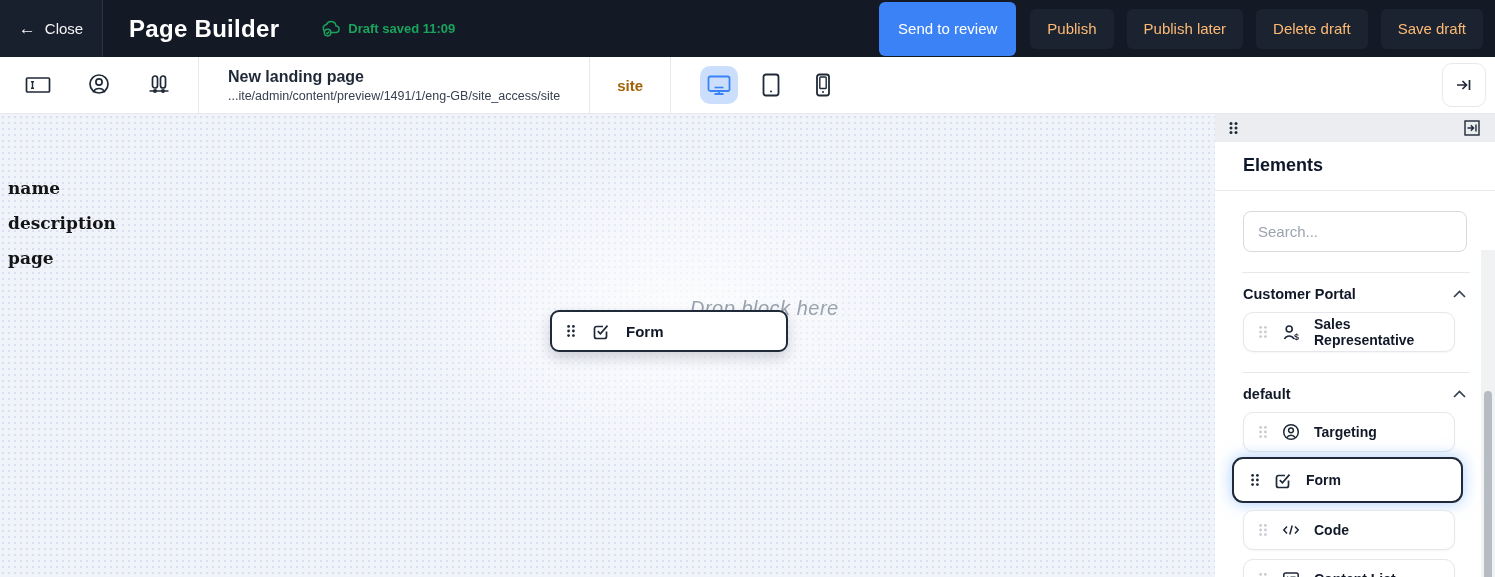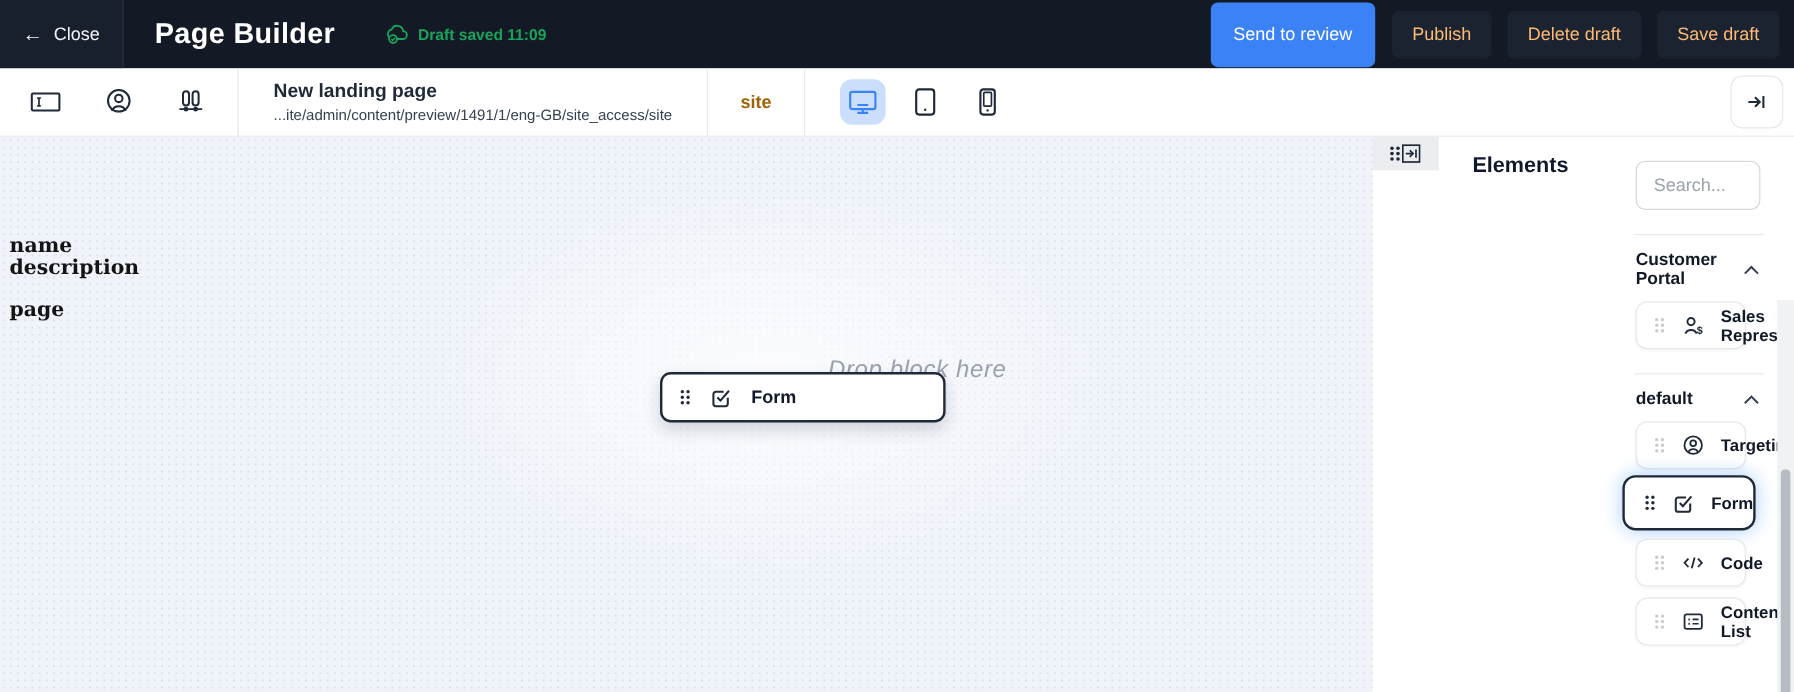--- a/index.html
+++ b/index.html
@@ -41,34 +41,34 @@
 
   
   .canvas { position:relative; flex:1; overflow:hidden;
             background-color:#f0f3fa;
             background-image:
               radial-gradient(ellipse 420px 240px at 56% 44%, rgba(255,255,255,.85), rgba(255,255,255,0) 70%),
               radial-gradient(#d9dfef 1px, transparent 1.1px);
             background-size:100% 100%, 6px 6px; }
   .cv-field { position:absolute; left:8px; font-family:"DejaVu Serif","Liberation Serif",serif;
               font-weight:bold; font-size:17px; color:#141414; }
-  .cv-field.f0 { top:81px; } .cv-field.f1 { top:99px; } .cv-field.f2 { top:134px; }
+  .cv-field.f0 { top:64px; } .cv-field.f1 { top:99px; } .cv-field.f2 { top:134px; }
   .drop-placeholder { position:absolute; left:690px; top:183px; font-size:20px; font-style:italic;
                       color:#9aa2ae; letter-spacing:.5px; }
   .floating-card { position:absolute; left:550px; top:196px; width:238px; height:42px;
                    background:#fff; border:2px solid #1f2937; border-radius:9px;
                    display:flex; align-items:center; gap:16px; padding:0 14px;
                    box-shadow:0 6px 14px rgba(15,23,42,.18); cursor:grabbing; }
   .floating-card .label { font-size:15px; font-weight:bold; color:#111827; }
   .handle { color:#1f2937; display:flex; flex:none; }
   .handle.faded { color:#c7cbd2; }
   .blk-icon { color:#1f2937; display:flex; flex:none; }
 
   
-  .panel { width:351px; flex:none; background:#fff; position:relative; display:flex; flex-direction:row; }
+  .panel { width:280px; flex:none; background:#fff; position:relative; display:flex; flex-direction:column; }
   .panel-topbar { height:28px; background:#ebedf1; display:flex; align-items:center; justify-content:space-between;
                   padding:0 15px 0 13px; flex:none; }
   .panel-topbar .handle { cursor:grab; }
   .panel-collapse { background:none; border:none; cursor:pointer; display:flex; color:#1f2937; padding:0; }
   .panel-heading { font-size:18px; font-weight:bold; color:#0f172a; padding:13px 28px 14px; }
   .panel-hr { height:1px; background:#e6e8ec; flex:none; }
   .panel-content { padding:20px 28px 0; flex:1; overflow:hidden; }
   .search-input { width:100%; height:41px; border:1px solid #d6d9de; border-radius:8px;
                   padding:0 14px; font-size:15px; font-family:inherit; color:#111827; background:#fff; outline:none; }
   .search-input::placeholder { color:#9ca3af; }
@@ -104,20 +104,21 @@
           <path d="M7 13.5 H15.5 a3.3 3.3 0 0 0 .5 -6.6 A5 5 0 0 0 6.4 5.6 A3.9 3.9 0 0 0 7 13.3"></path>
           <circle cx="7.6" cy="13.6" r="3.3" fill="#131a26"></circle>
           <path d="M6.2 13.6 l1.1 1.1 l2 -2.2" stroke-width="1.3"></path>
         </svg>
       </span>
       <span>Draft saved 11:09</span>
     </div>
     <div class="spacer"></div>
     <button class="btn btn-primary">Send to review</button>
     <button class="btn btn-dark">Publish</button>
+    <button class="btn btn-dark">Publish later</button>
     <button class="btn btn-dark">Delete draft</button>
     <button class="btn btn-dark">Save draft</button>
   </header>
 
   <div class="toolbar">
     <div class="tb-icons">
       <button class="icon-btn">
         <span style="display:flex;">
           <svg width="26" height="20" viewBox="0 0 26 20" fill="none" stroke="currentColor" stroke-width="1.7">
             <rect x="1.5" y="3" width="23" height="14" rx="1"></rect>

